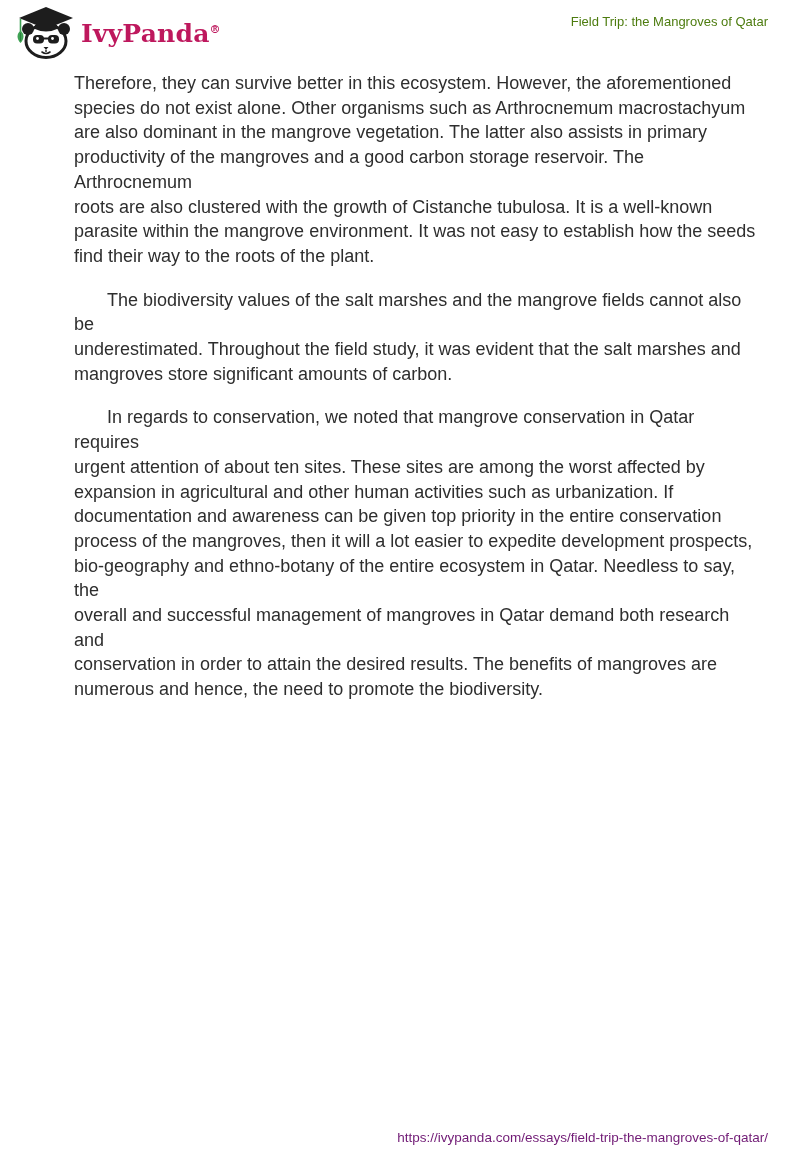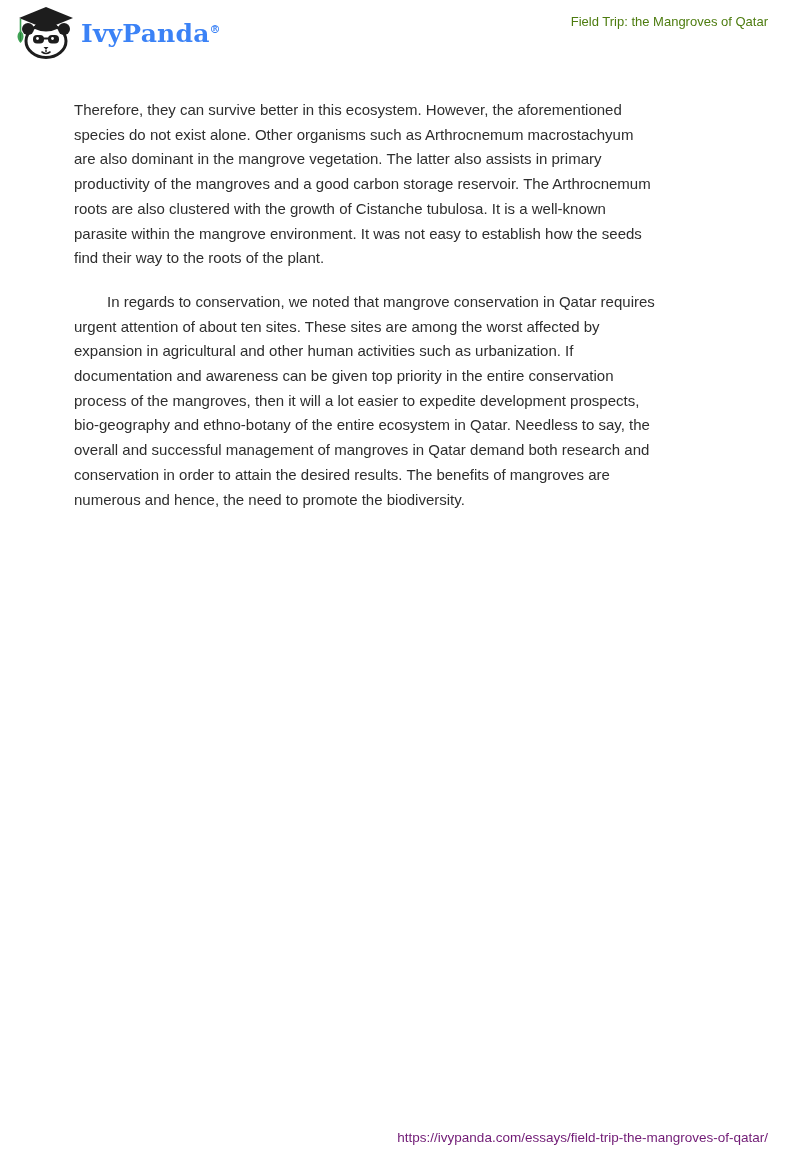--- a/index.html
+++ b/index.html
@@ -22,21 +22,21 @@
     position: absolute;
     top: 6px; left: 13px;
     display: flex;
     align-items: center;
   }
   .logo-icon { width: 64px; height: 54px; display: block; }
   .brand-name {
     font-family: "DejaVu Serif", "Liberation Serif", serif;
     font-weight: 700;
     font-size: 25px;
-    color: #3b82f6;
+    color: #be185d;
     margin-left: 4px;
     letter-spacing: 0.2px;
   }
   .brand-name sup {
     font-size: 11px;
     font-weight: 700;
     vertical-align: super;
     line-height: 0;
   }
   .doc-title {
@@ -45,24 +45,23 @@
     font-size: 13px;
     color: #4d7c0f;
   }
 
   
   .doc-body {
     position: absolute;
     top: 71px;
     left: 74px;
     width: 690px;
-    font-size: 15px;
+    font-size: 18px;
     line-height: 24.7px;
     color: #2e2e2e;
-    margin-top: 27px;
   }
   .para {
     margin: 0 0 19px 0;
     white-space: pre-line;
   }
   .para.indent { text-indent: 33px; }
 
   
   .footer {
     position: absolute;
@@ -112,20 +111,23 @@
   </div>
 
   <div class="doc-body">
     <p class="para">Therefore, they can survive better in this ecosystem. However, the aforementioned
 species do not exist alone. Other organisms such as Arthrocnemum macrostachyum
 are also dominant in the mangrove vegetation. The latter also assists in primary
 productivity of the mangroves and a good carbon storage reservoir. The Arthrocnemum
 roots are also clustered with the growth of Cistanche tubulosa. It is a well-known
 parasite within the mangrove environment. It was not easy to establish how the seeds
 find their way to the roots of the plant.</p>
+    <p class="para indent">The biodiversity values of the salt marshes and the mangrove fields cannot also be
+underestimated. Throughout the field study, it was evident that the salt marshes and
+mangroves store significant amounts of carbon.</p>
     <p class="para indent">In regards to conservation, we noted that mangrove conservation in Qatar requires
 urgent attention of about ten sites. These sites are among the worst affected by
 expansion in agricultural and other human activities such as urbanization. If
 documentation and awareness can be given top priority in the entire conservation
 process of the mangroves, then it will a lot easier to expedite development prospects,
 bio-geography and ethno-botany of the entire ecosystem in Qatar. Needless to say, the
 overall and successful management of mangroves in Qatar demand both research and
 conservation in order to attain the desired results. The benefits of mangroves are
 numerous and hence, the need to promote the biodiversity.</p>
   </div>

